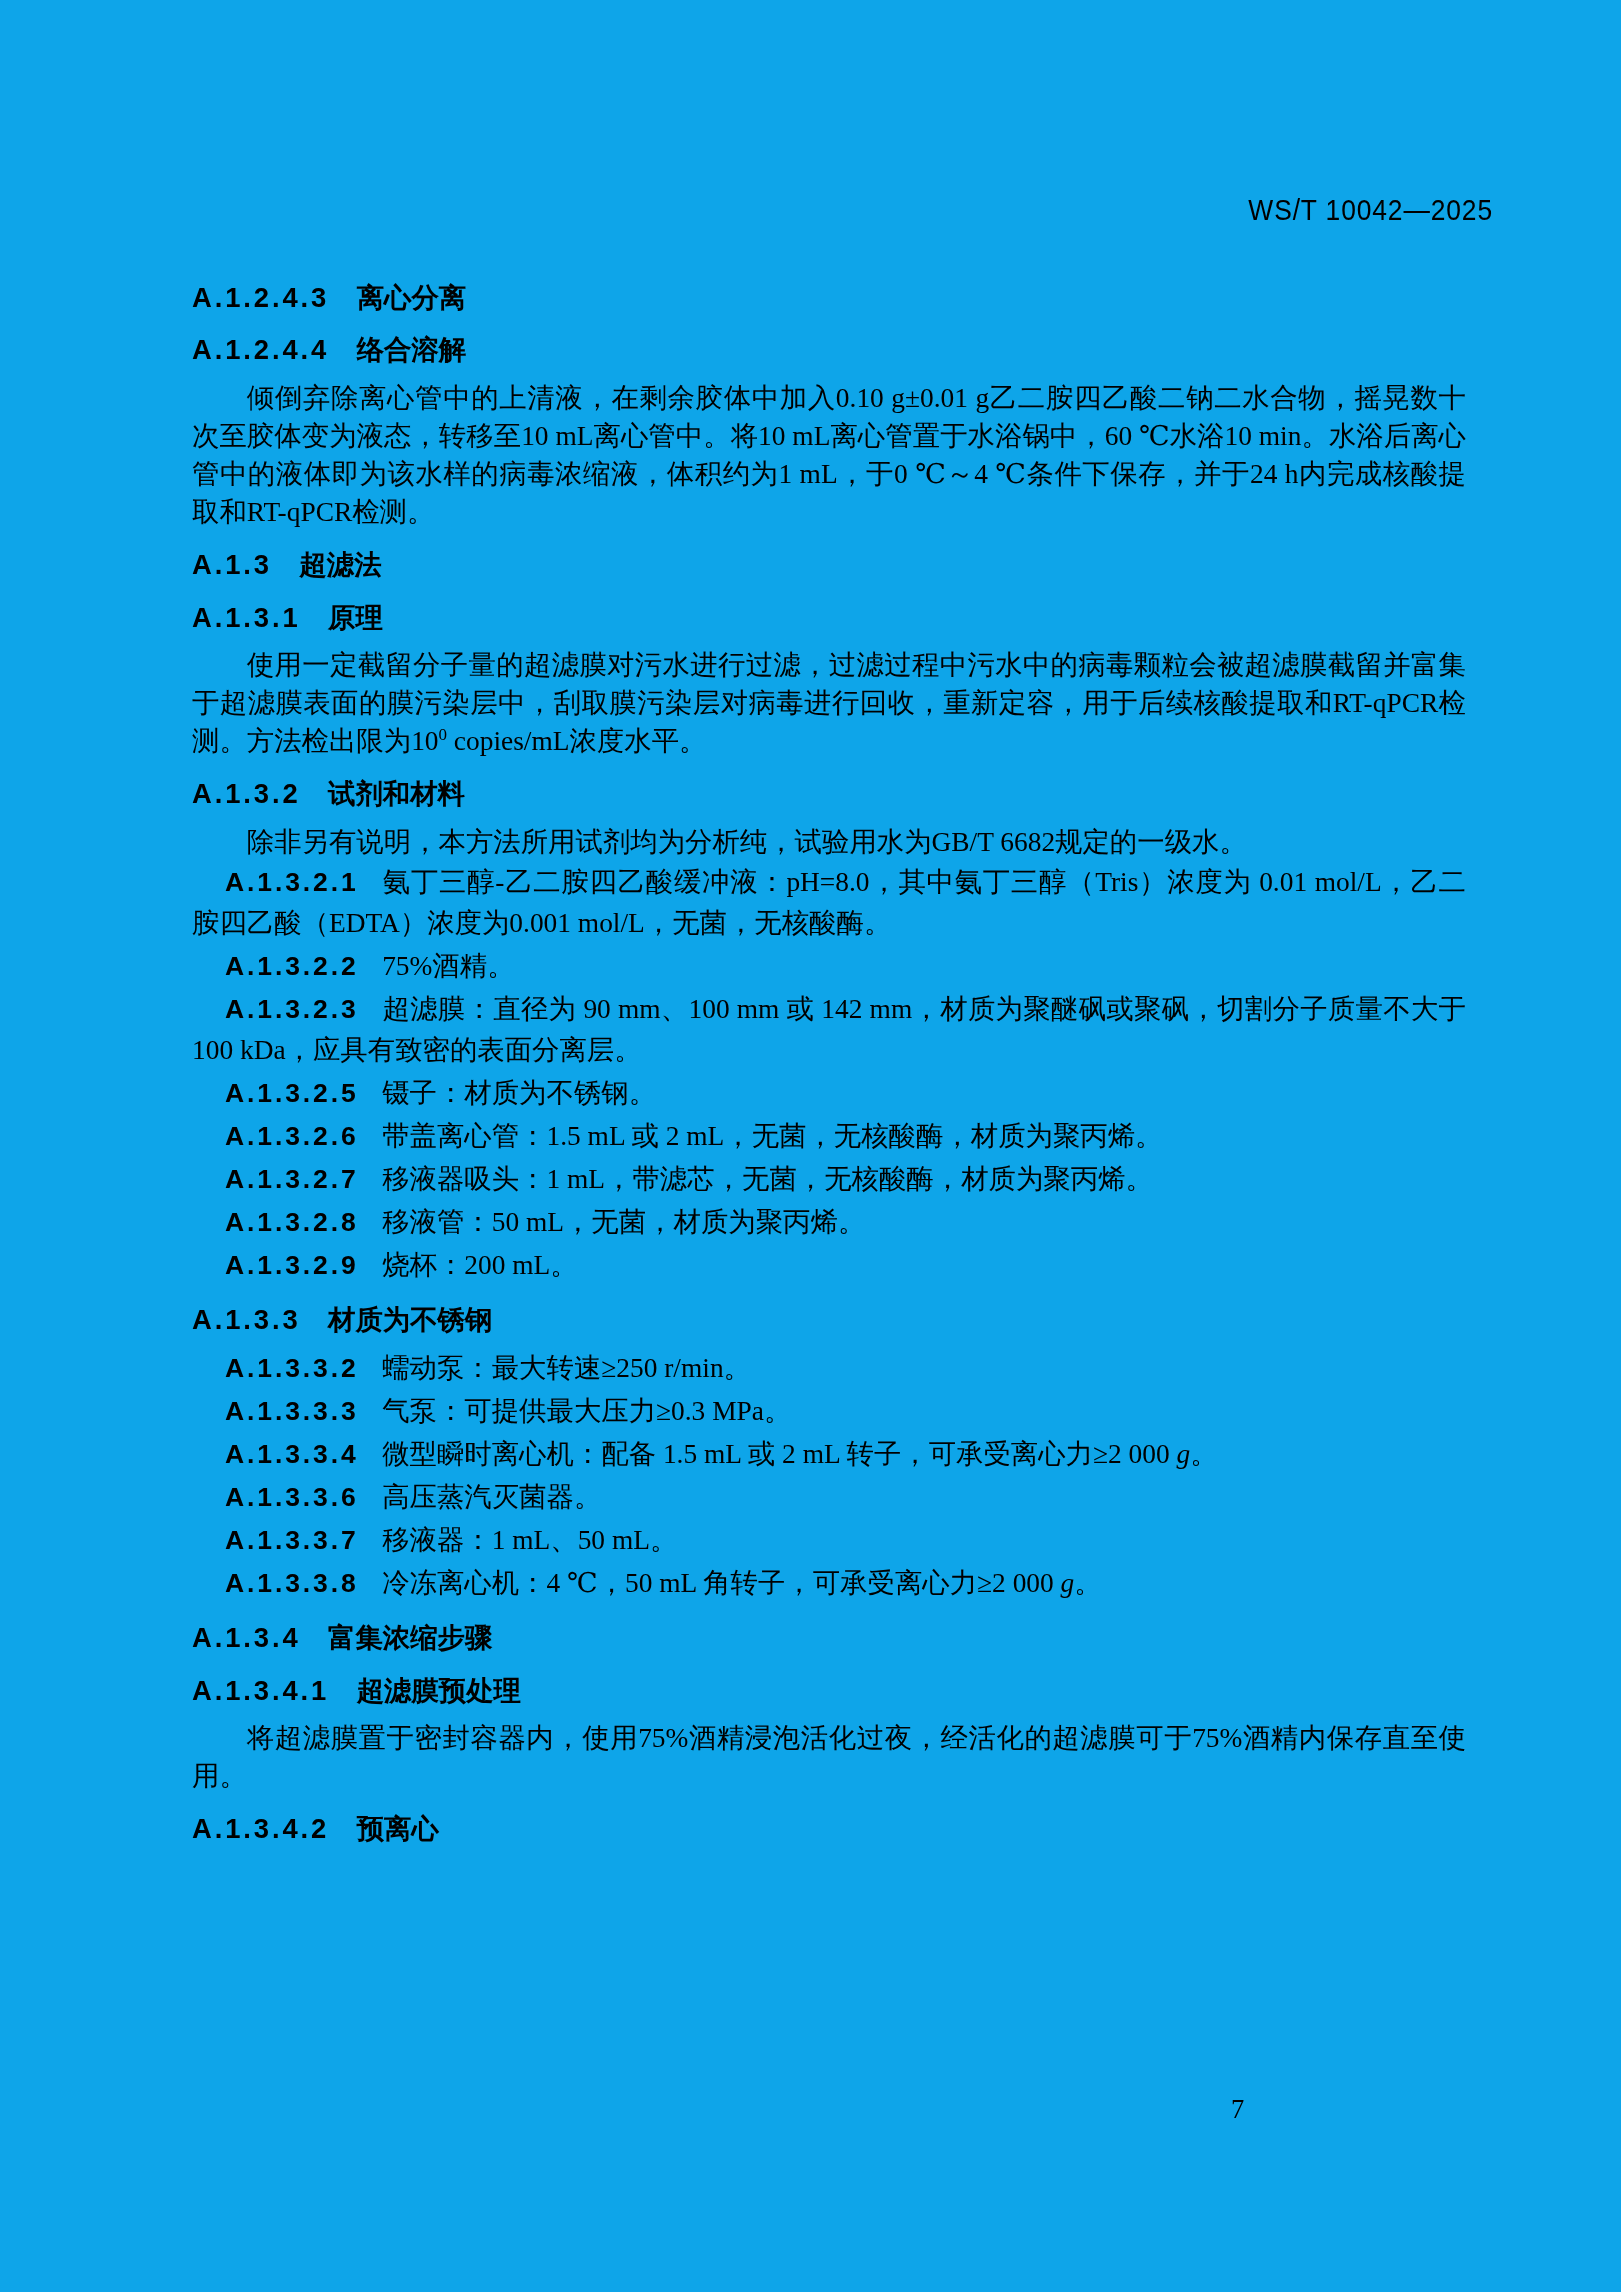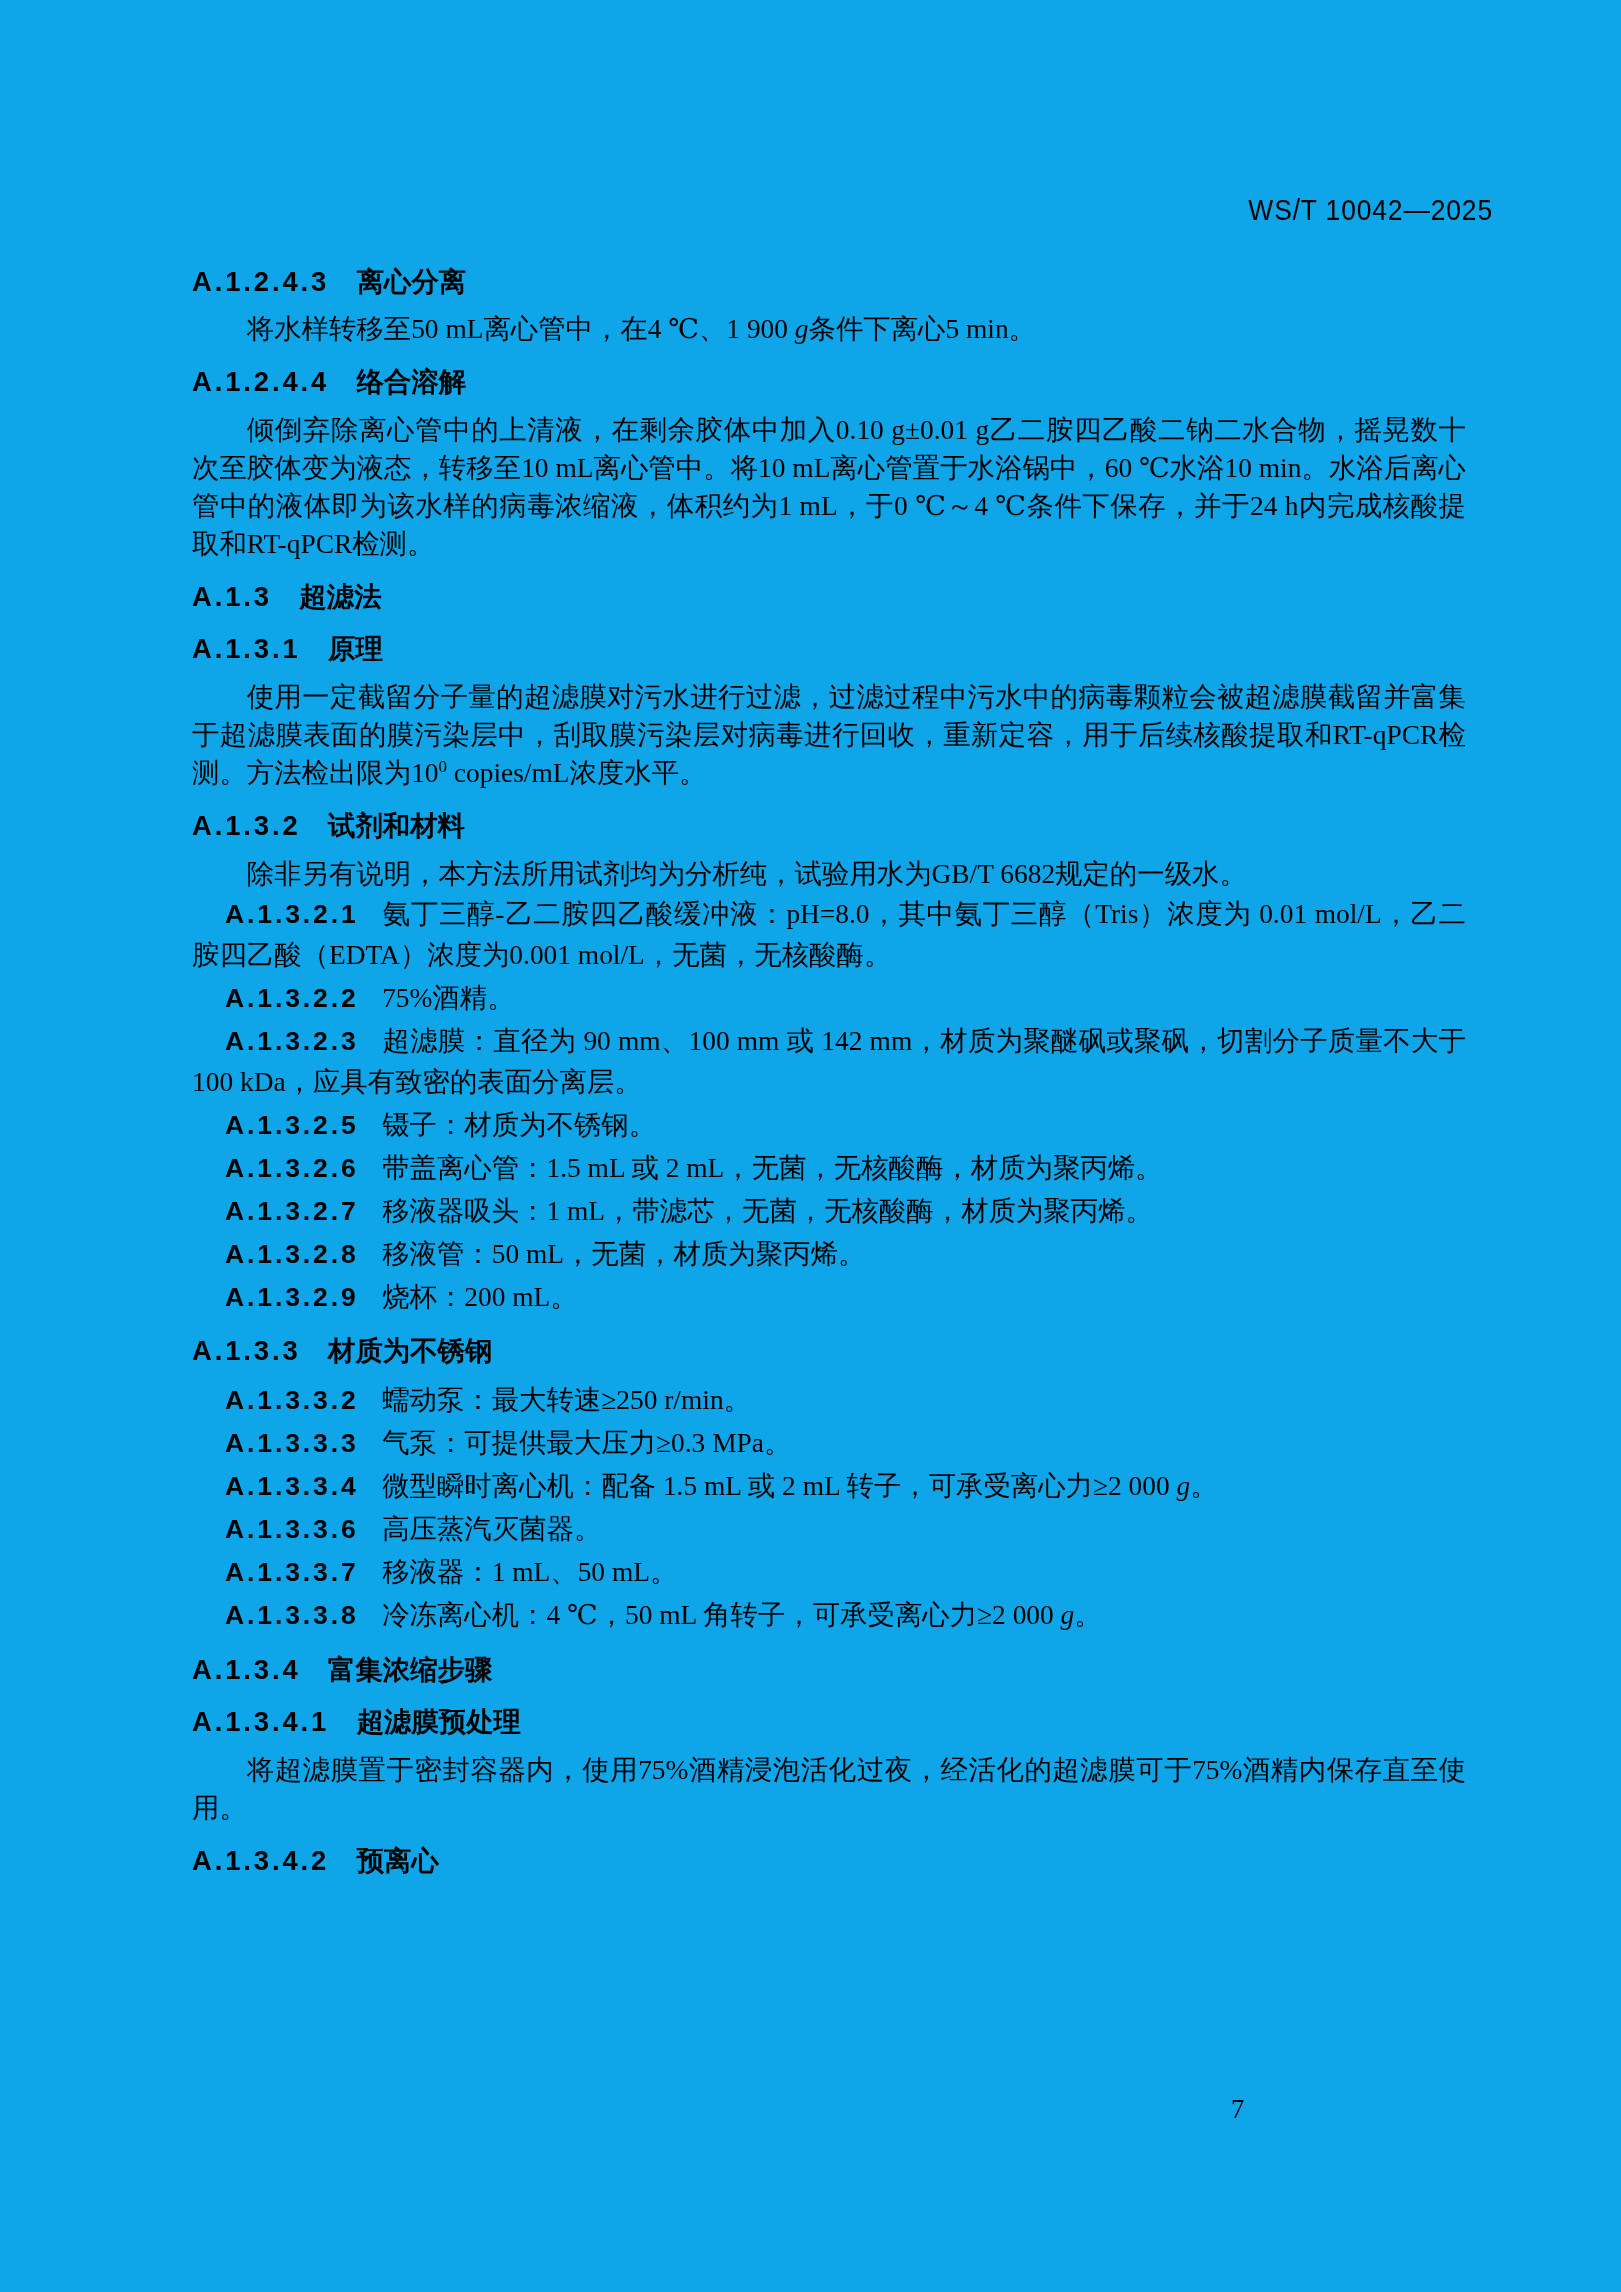--- a/index.html
+++ b/index.html
@@ -24,21 +24,21 @@
     font-family: "Liberation Sans", "DejaVu Sans", sans-serif;
     font-size: 30px;
     letter-spacing: 1px;
     transform: scaleX(0.88);
     transform-origin: 100% 50%;
     white-space: nowrap;
   }
   .content {
     position: absolute;
     left: 192px;
-    top: 248px;
+    top: 264px;
     width: 1274px;
   }
   .h {
     font-family: "Liberation Sans", "DejaVu Sans", sans-serif;
     font-weight: bold;
     font-size: 27.4px;
     line-height: 39px;
     margin: 13.7px 0 9.8px 0;
   }
   .h .num {
@@ -80,21 +80,20 @@
 <body>
 
 <div class="page">
 
   <div class="doc-code">WS/T 10042—2025</div>
 
   <div class="content">
 
     <h3 class="h"><span class="num">A.1.2.4.3</span><span class="t">离心分离</span></h3>
 
-    <p class="para">将水样转移至50 mL离心管中，在4 ℃、1 900 <i>g</i>条件下离心5 min。</p>
 
     <h3 class="h"><span class="num">A.1.2.4.4</span><span class="t">络合溶解</span></h3>
 
     <p class="para">倾倒弃除离心管中的上清液，在剩余胶体中加入0.10 g±0.01 g乙二胺四乙酸二钠二水合物，摇晃数十次至胶体变为液态，转移至10 mL离心管中。将10 mL离心管置于水浴锅中，60 ℃水浴10 min。水浴后离心管中的液体即为该水样的病毒浓缩液，体积约为1 mL，于0 ℃～4 ℃条件下保存，并于24 h内完成核酸提取和RT-qPCR检测。</p>
 
     <h3 class="h"><span class="num">A.1.3</span><span class="t">超滤法</span></h3>
 
     <h3 class="h"><span class="num">A.1.3.1</span><span class="t">原理</span></h3>
 
     <p class="para">使用一定截留分子量的超滤膜对污水进行过滤，过滤过程中污水中的病毒颗粒会被超滤膜截留并富集于超滤膜表面的膜污染层中，刮取膜污染层对病毒进行回收，重新定容，用于后续核酸提取和RT-qPCR检测。方法检出限为10<sup>0</sup> copies/mL浓度水平。</p>

